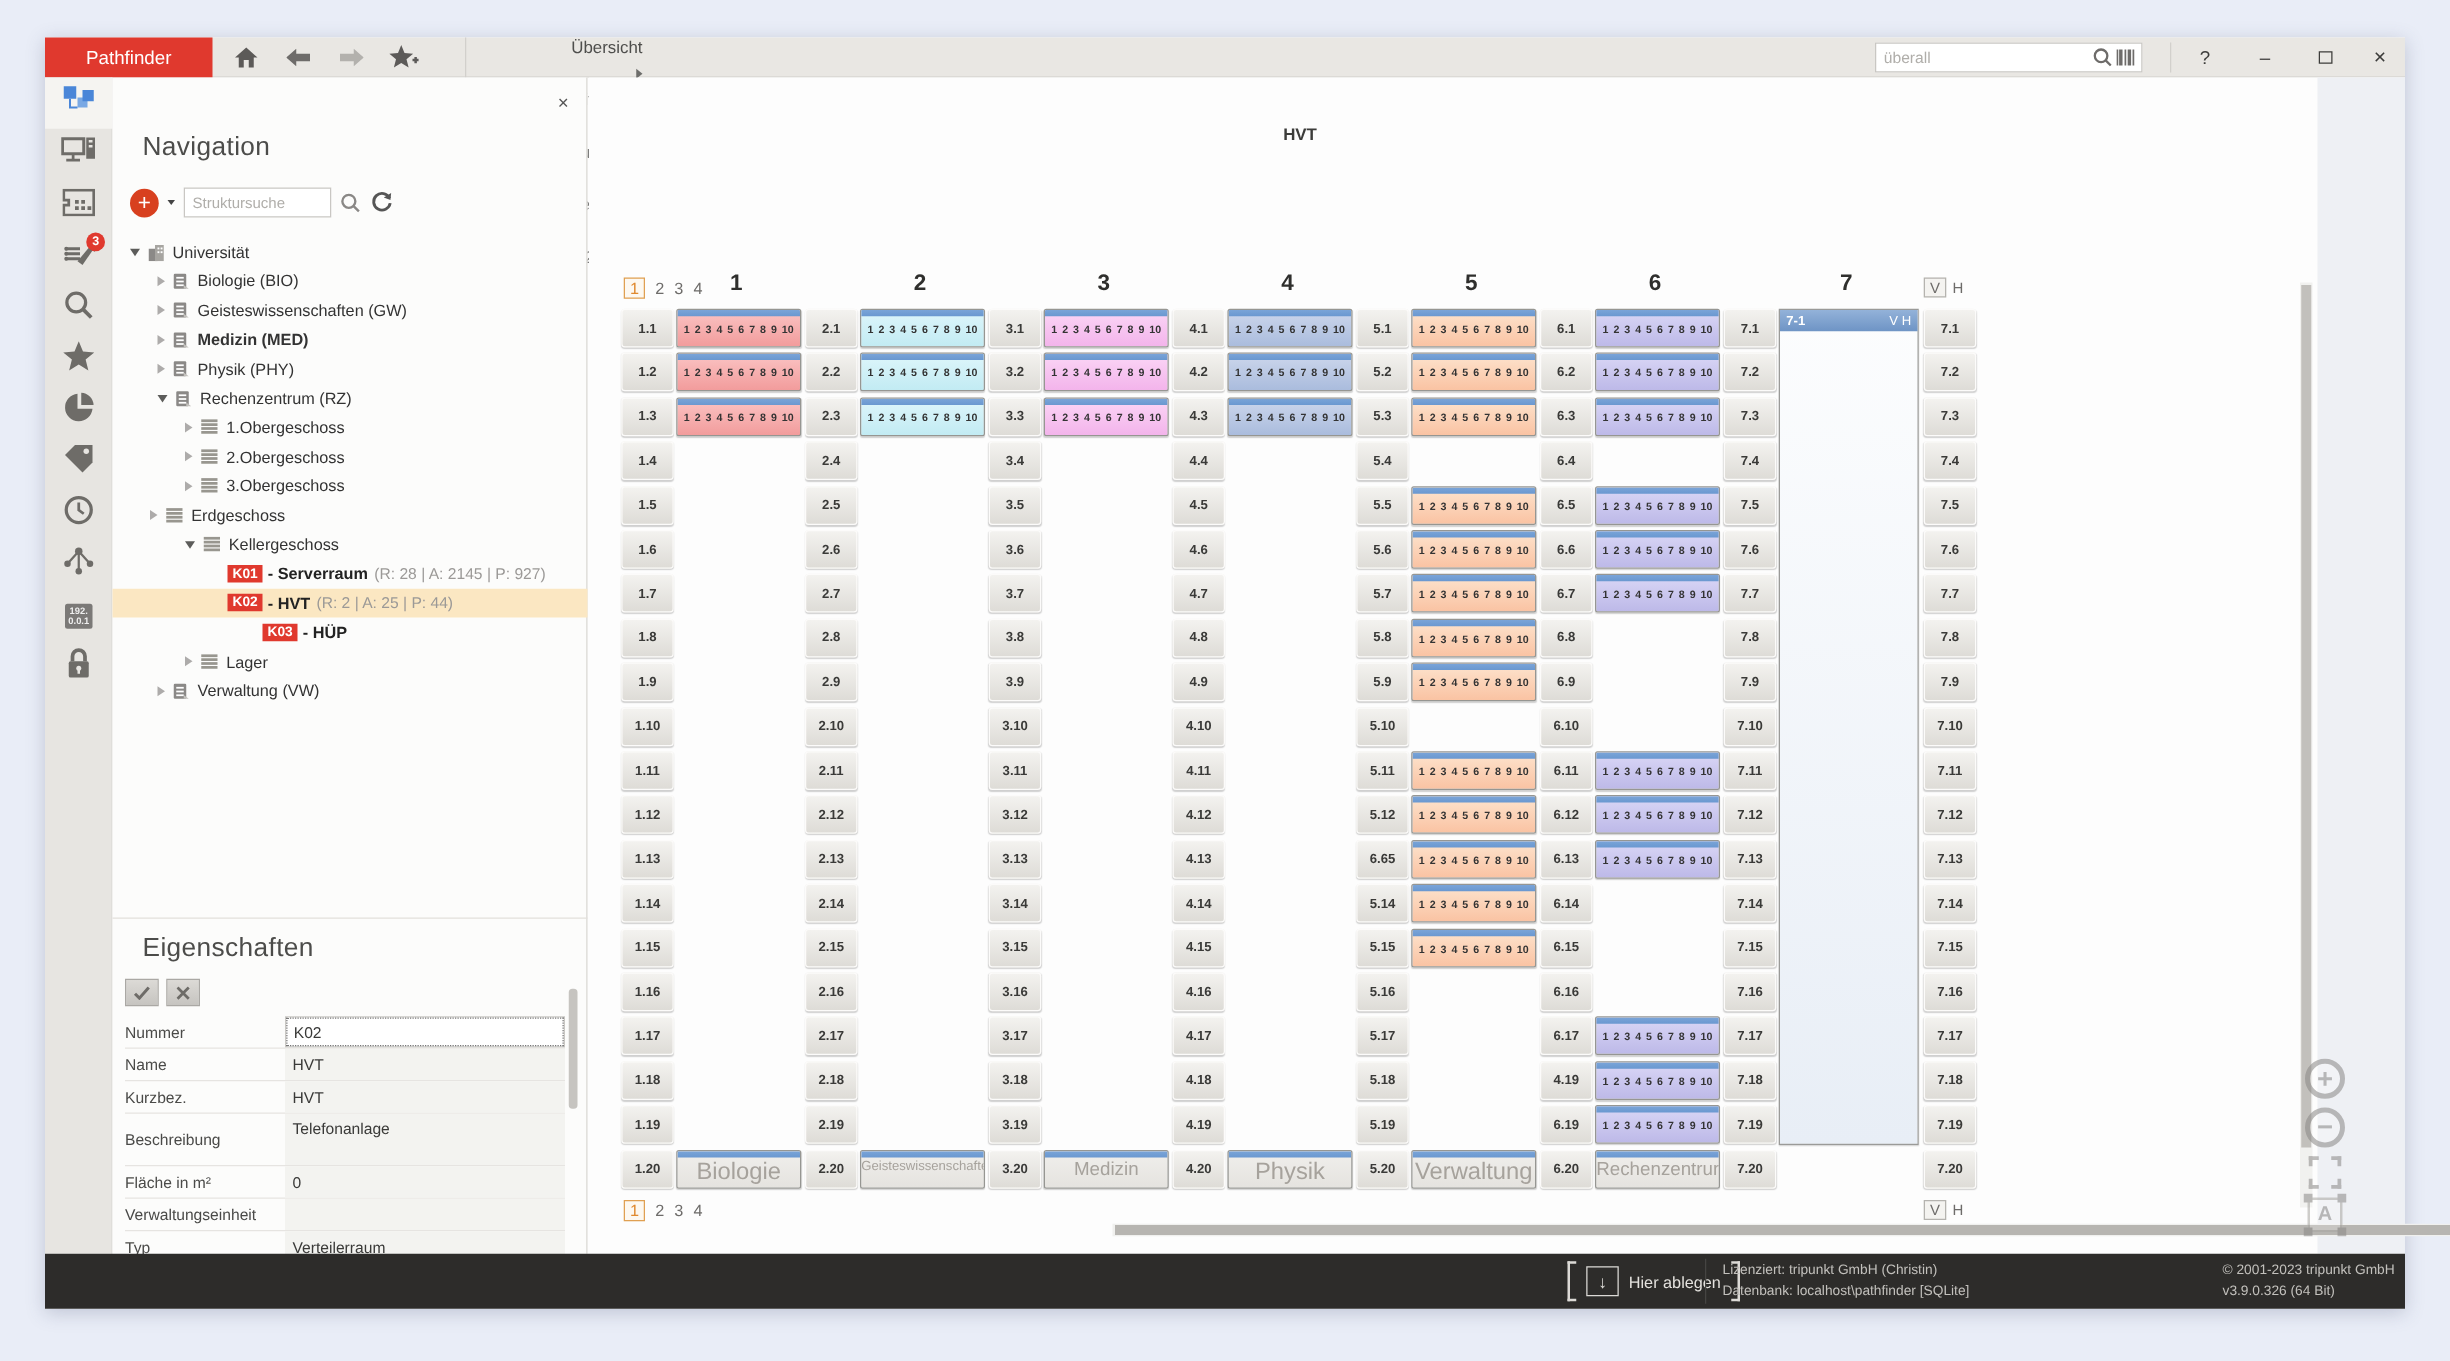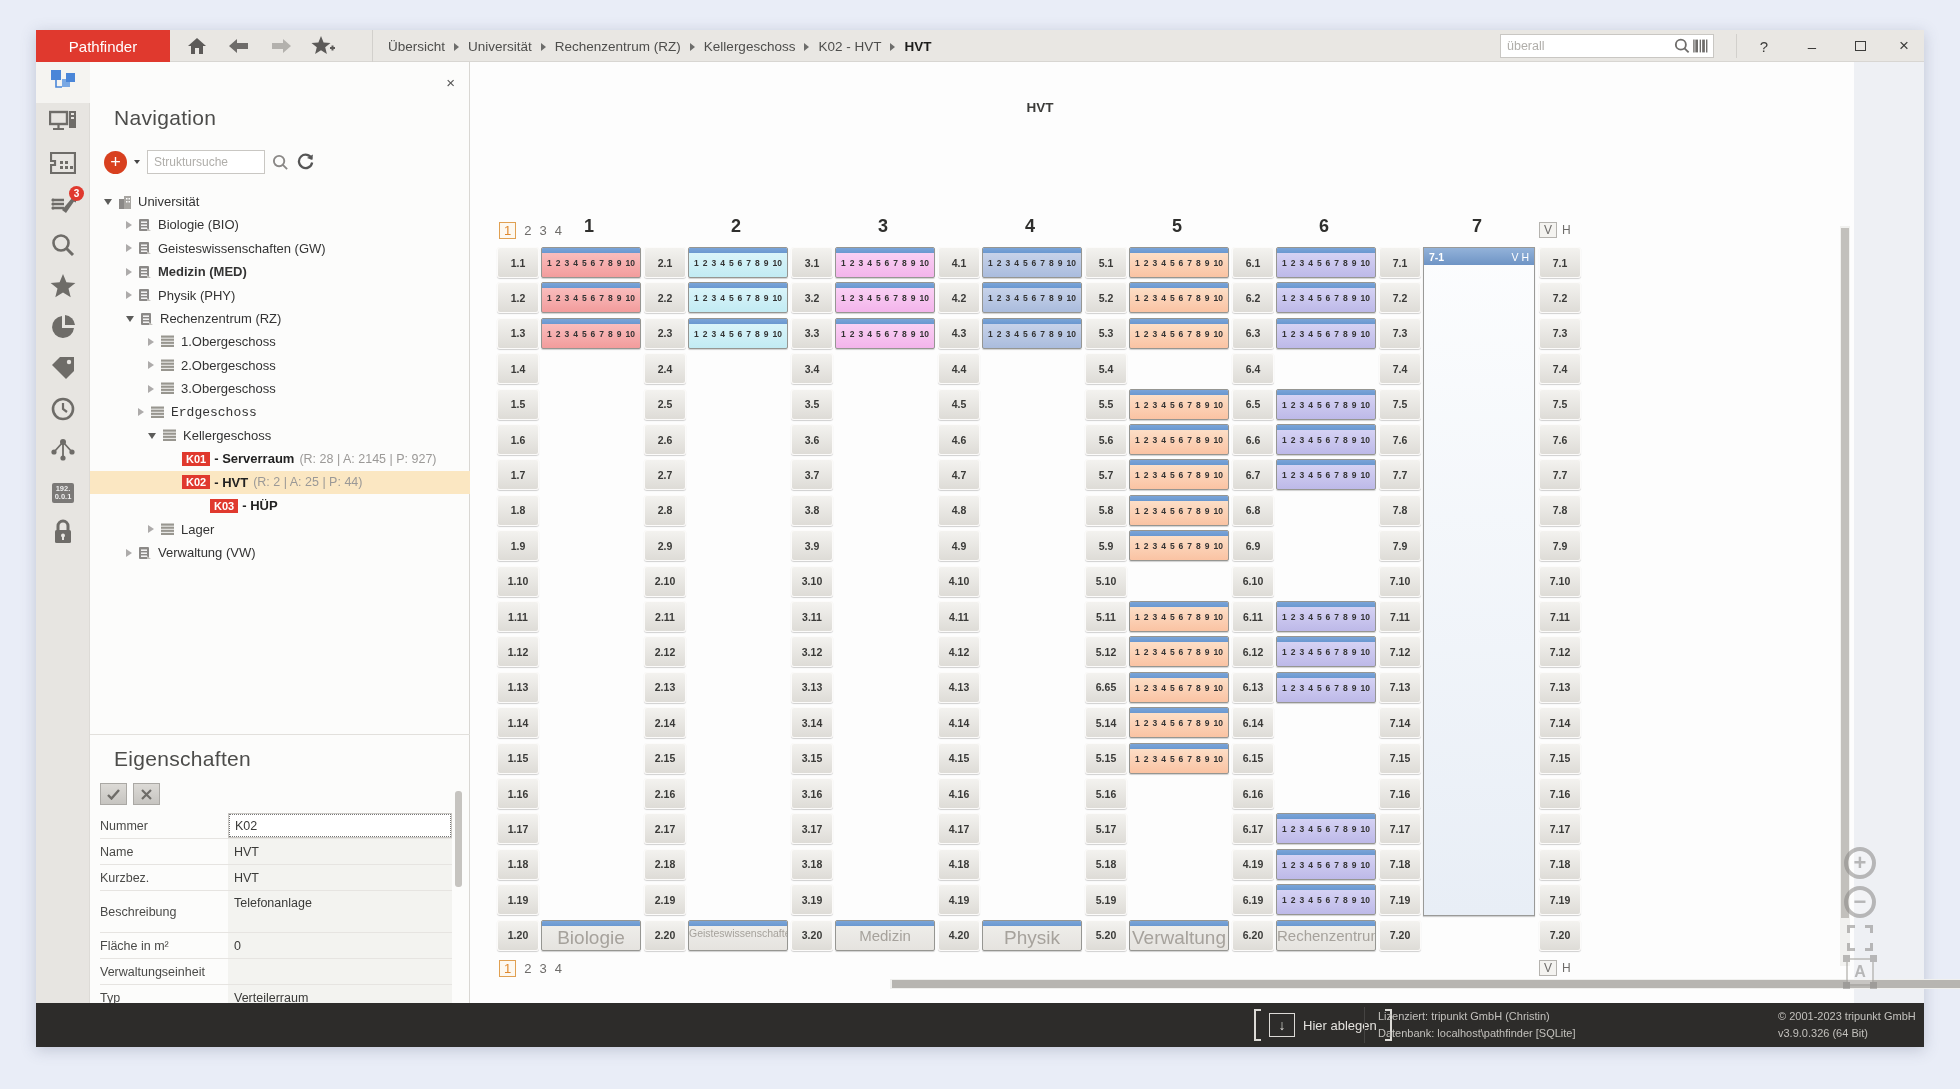--- a/index.html
+++ b/index.html
@@ -6,21 +6,21 @@
   body { background:#e9edf7; font-family:"Liberation Sans", sans-serif; }
   .page { position:relative; width:1960px; height:1089px; background:#e9edf7; overflow:hidden; }
   .window { position:absolute; left:36px; top:30px; width:1888px; height:1017px; background:#fdfdfd; box-shadow:0 3px 14px rgba(70,80,110,.25); }
 
   
   .titlebar { position:absolute; left:0; top:0; width:1888px; height:32px; background:#e9e7e3; border-bottom:1px solid #d8d6d2; }
   .app-btn { position:absolute; left:0; top:0; width:134px; height:32px; background:#e0392e; color:#fff; font-size:15px; display:flex; align-items:center; justify-content:center; cursor:default; }
   .tb-icons { position:absolute; left:140px; top:0; height:32px; display:flex; align-items:center; }
   .tb-ic { width:42px; height:32px; display:flex; align-items:center; justify-content:center; }
   .tb-sep { position:absolute; left:336px; top:0; height:32px; border-left:1px solid #d2d0cc; }
-  .breadcrumb { position:absolute; left:352px; top:0; height:32px; display:flex; align-items:center; gap:9px; font-size:13.5px; color:#4e4e4c; }
+  .breadcrumb { position:absolute; left:352px; top:0; height:32px; display:flex; align-items:flex-end; gap:9px; font-size:13.5px; color:#4e4e4c;flex-direction:column; }
   .crumb-sep { width:0; height:0; border-left:5px solid #6d6d6b; border-top:4px solid transparent; border-bottom:4px solid transparent; margin-top:1px; }
   .breadcrumb .last { font-weight:bold; color:#1d1d1b; }
   .searchbox { position:absolute; left:1464px; top:4px; width:214px; height:24px; background:#fff; border:1px solid #c9c7c3; display:flex; align-items:center; }
   .searchbox input { flex:1; border:none; outline:none; font-size:12.5px; color:#555; padding:0 6px; font-family:inherit; background:transparent; }
   .searchbox input::placeholder { color:#b0aeaa; }
   .win-ctl { position:absolute; top:0; height:32px; width:40px; display:flex; align-items:center; justify-content:center; font-size:15px; color:#3c3c3a; }
   .ctl-sep { position:absolute; left:1700px; top:4px; height:24px; border-left:1px solid #d2d0cc; }
   .maxbox { width:11px; height:10px; border:1.5px solid #3c3c3a; position:relative; background:#e9e7e3; }
   .maxbox::before { content:""; position:absolute; left:2px; top:-4px; width:11px; height:10px; border:1.5px solid #3c3c3a; z-index:-1; }
 
@@ -399,21 +399,21 @@
                 <g fill="#98968f">
                   <rect x="1" y="0.5" width="13" height="2.2"></rect>
                   <rect x="1" y="3.6" width="13" height="2.2"></rect>
                   <rect x="1" y="6.7" width="13" height="2.2"></rect>
                   <rect x="1" y="9.8" width="13" height="2.2"></rect>
                 </g>
               </svg>
             </span>
             <span class="tree-label">3.Obergeschoss</span>
           </div>
-          <div class="tree-row" style="top: 210.6px; padding-left: 48px; font-family: Liberation Mono, monospace;">
+          <div class="tree-row" style="top: 210.6px; padding-left: 30px;">
             <span class="exp closed"></span>
             <span class="tree-ico">
               <svg width="15" height="13" viewBox="0 0 15 13">
                 <g fill="#98968f">
                   <rect x="1" y="0.5" width="13" height="2.2"></rect>
                   <rect x="1" y="3.6" width="13" height="2.2"></rect>
                   <rect x="1" y="6.7" width="13" height="2.2"></rect>
                   <rect x="1" y="9.8" width="13" height="2.2"></rect>
                 </g>
               </svg>

